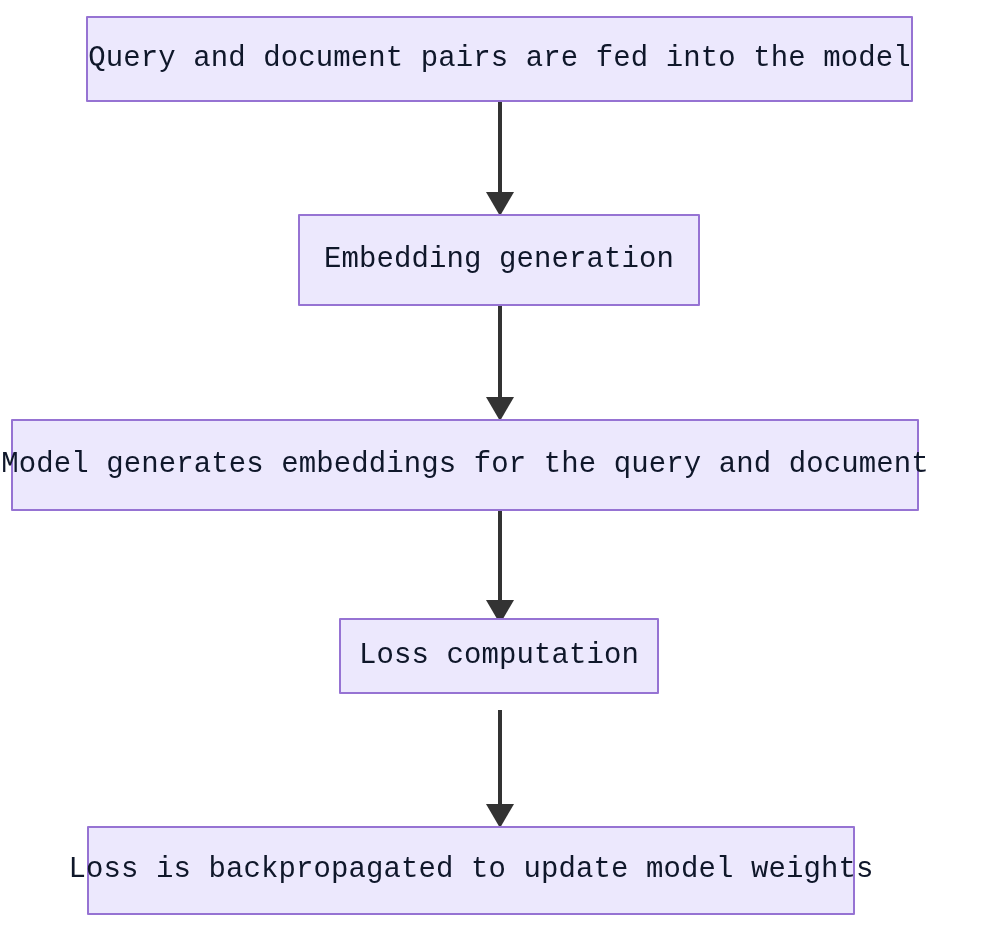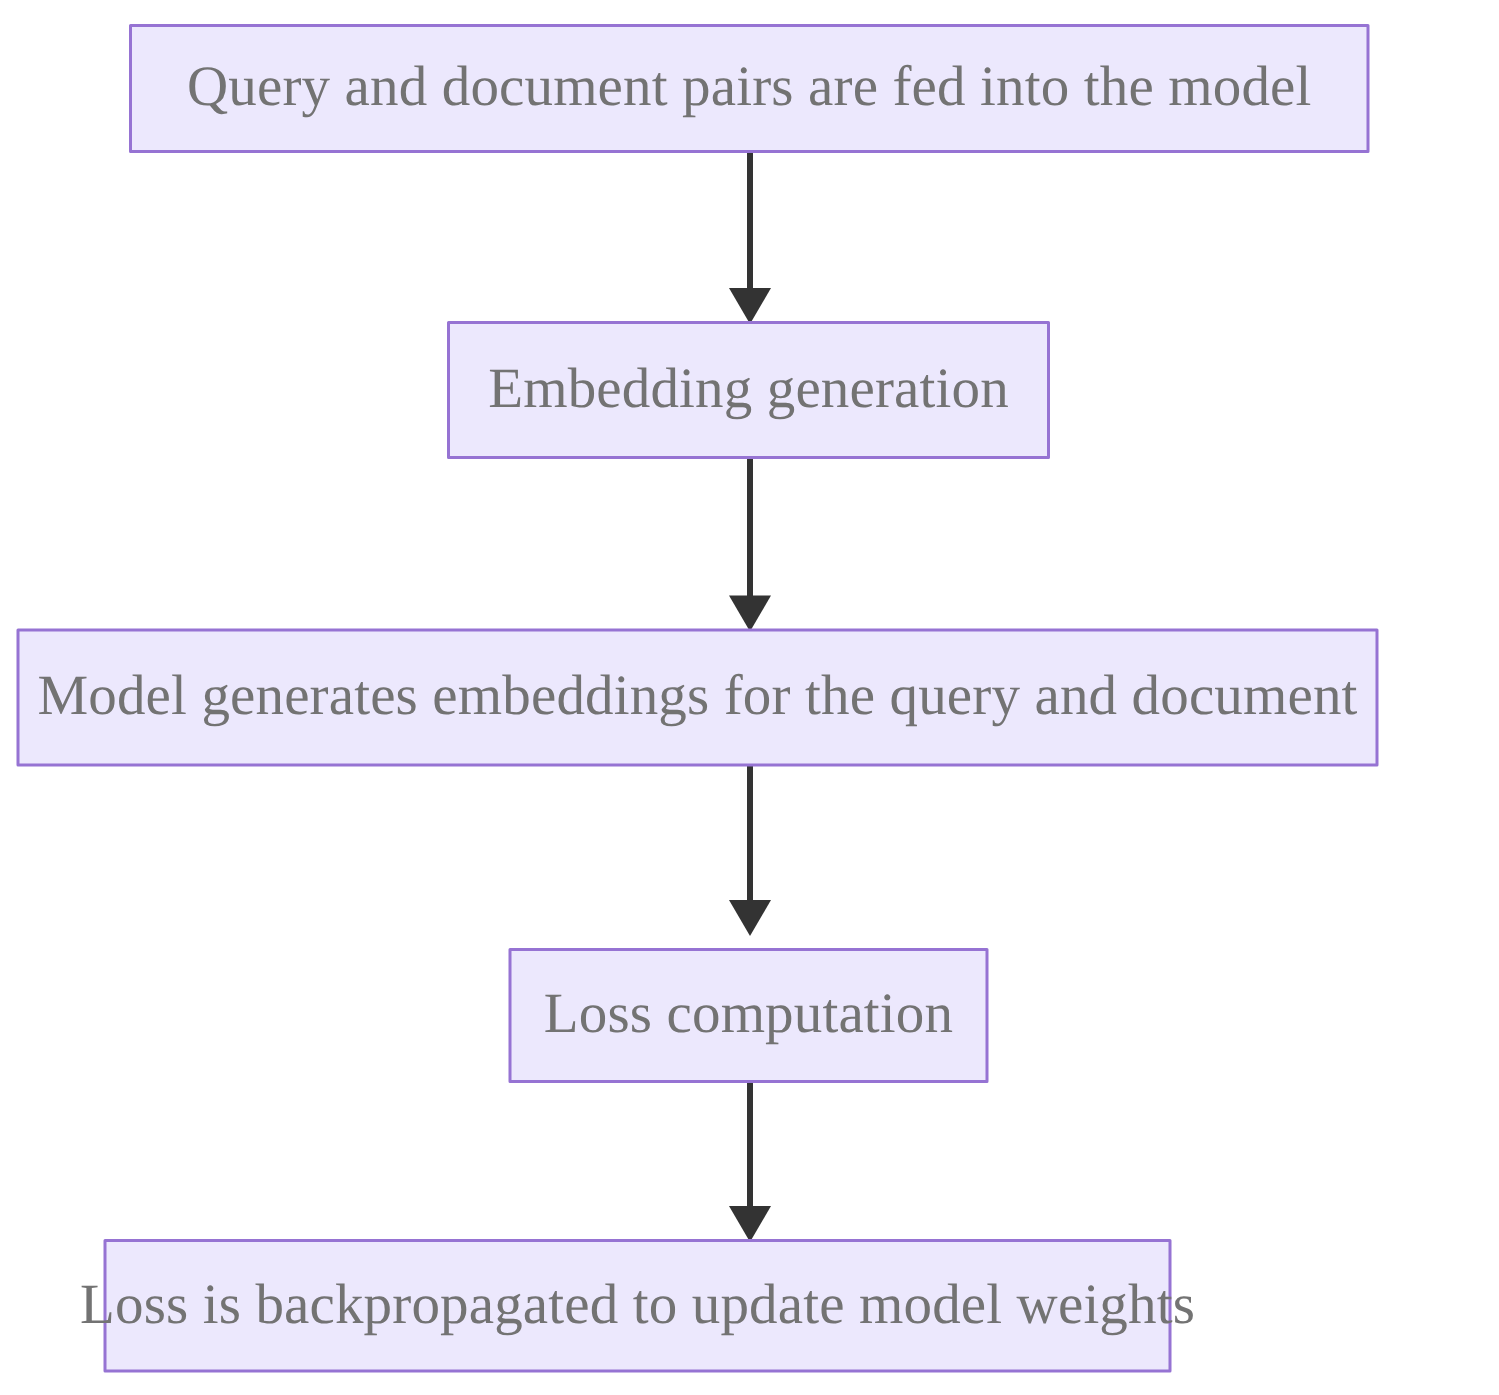--- a/index.html
+++ b/index.html
@@ -20,24 +20,24 @@
     box-sizing: border-box;
     background: #ece8fd;
     border: 2px solid #9673d3;
     border-radius: 1px;
     display: flex;
     align-items: center;
     justify-content: center;
     z-index: 2;
   }
   .node-label {
-    font-family: Liberation Serif, serif;
-    font-size: 38px;
+    font-family: Liberation Mono, monospace;
+    font-size: 29px;
     line-height: 1.2;
-    color: #737373;
+    color: #0f172a;
     white-space: nowrap;
     letter-spacing: 0.1px;
   }
   .edge {
     position: absolute;
     z-index: 1;
   }
   .edge svg {
     display: block;
     overflow: visible;
@@ -81,21 +81,21 @@
   </div>
 
   <div class="node" style="left:298px; top:214px; width:402px; height:92px;align-items:center;">
     <span class="node-label">Embedding generation</span>
   </div>
 
   <div class="node" style="left:11px; top:419px; width:908px; height:92px;">
     <span class="node-label">Model generates embeddings for the query and document</span>
   </div>
 
-  <div class="node" style="left:339px; top:632px; width:320px; height:90px;">
+  <div class="node" style="left:339px; top:618px; width:320px; height:76px;">
     <span class="node-label">Loss computation</span>
   </div>
 
-  <div class="node" style="left:69px; top:826px; width:712px; height:89px;">
+  <div class="node" style="left:87px; top:826px; width:768px; height:89px;">
     <span class="node-label">Loss is backpropagated to update model weights</span>
   </div>
 
 </div>
 
 </body></html>

